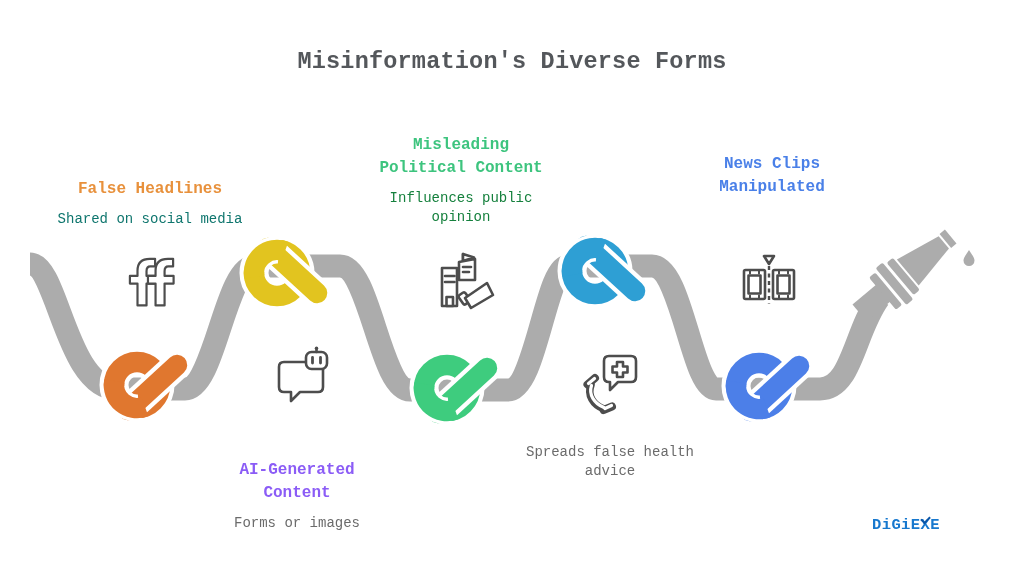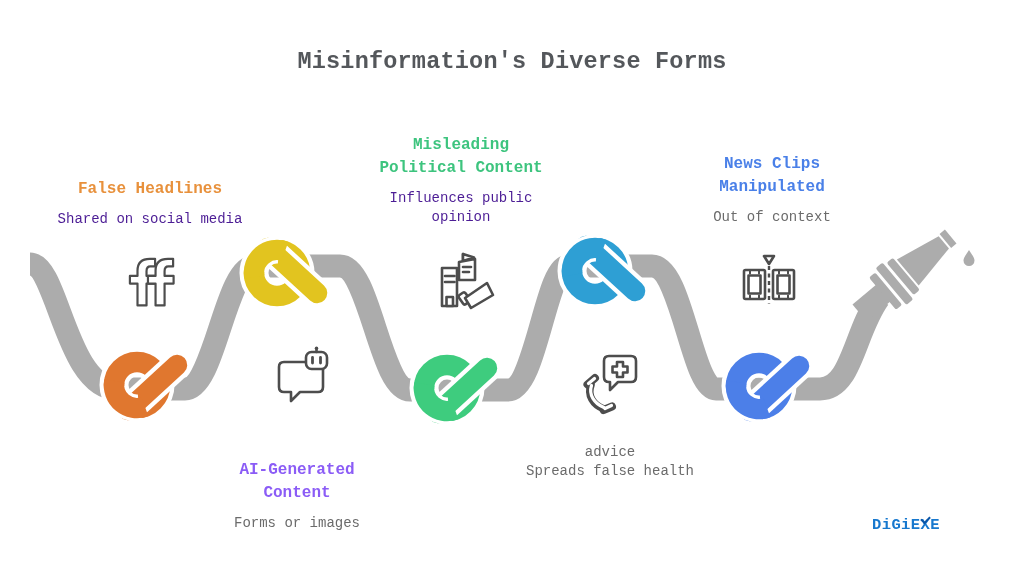--- a/index.html
+++ b/index.html
@@ -150,61 +150,58 @@
       </g>
     </g>
   </svg>
 
   <div class="title" style="color: rgb(84, 87, 91);">Misinformation's Diverse Forms</div>
 
   <div class="label-block lb0">
     <div class="heading" style="color: rgb(232, 145, 60);">
       <span>False Headlines</span>
     </div>
-    <div class="desc" style="color: #4c1d95;">
+    <div class="desc" style="color: #0f766e;">
       <span>Shared on social media</span>
     </div>
   </div>
 
   <div class="label-block lb1">
     <div class="heading" style="color: #8b5cf6;">
       <span>AI-Generated</span>
       <span>Content</span>
     </div>
     <div class="desc" style="color: rgb(107, 107, 107);">
       <span>Forms or images</span>
     </div>
   </div>
 
   <div class="label-block lb2">
     <div class="heading" style="color: rgb(61, 196, 126);">
       <span>Misleading</span>
       <span>Political Content</span>
     </div>
-    <div class="desc" style="color: #4c1d95;">
+    <div class="desc" style="color: #15803d;">
       <span>Influences public</span>
       <span>opinion</span>
     </div>
   </div>
 
   <div class="label-block lb3">
     <div class="desc" style="color: rgb(107, 107, 107);">
+      <span>Spreads false health</span>
       <span>advice</span>
-      <span>Spreads false health</span>
     </div>
   </div>
 
   <div class="label-block lb4">
     <div class="heading" style="color: rgb(74, 128, 232);">
       <span>News Clips</span>
       <span>Manipulated</span>
     </div>
-    <div class="desc" style="color: rgb(107, 107, 107);">
-      <span>Out of context</span>
-    </div>
   </div>
 
   <div class="brand">
     <span style="color: rgb(23, 120, 206);">DiGiEXE</span>
     <span class="brand-check" style="color: rgb(12, 86, 168);"></span>
   </div>
 
 </div>
 
 </body></html>

